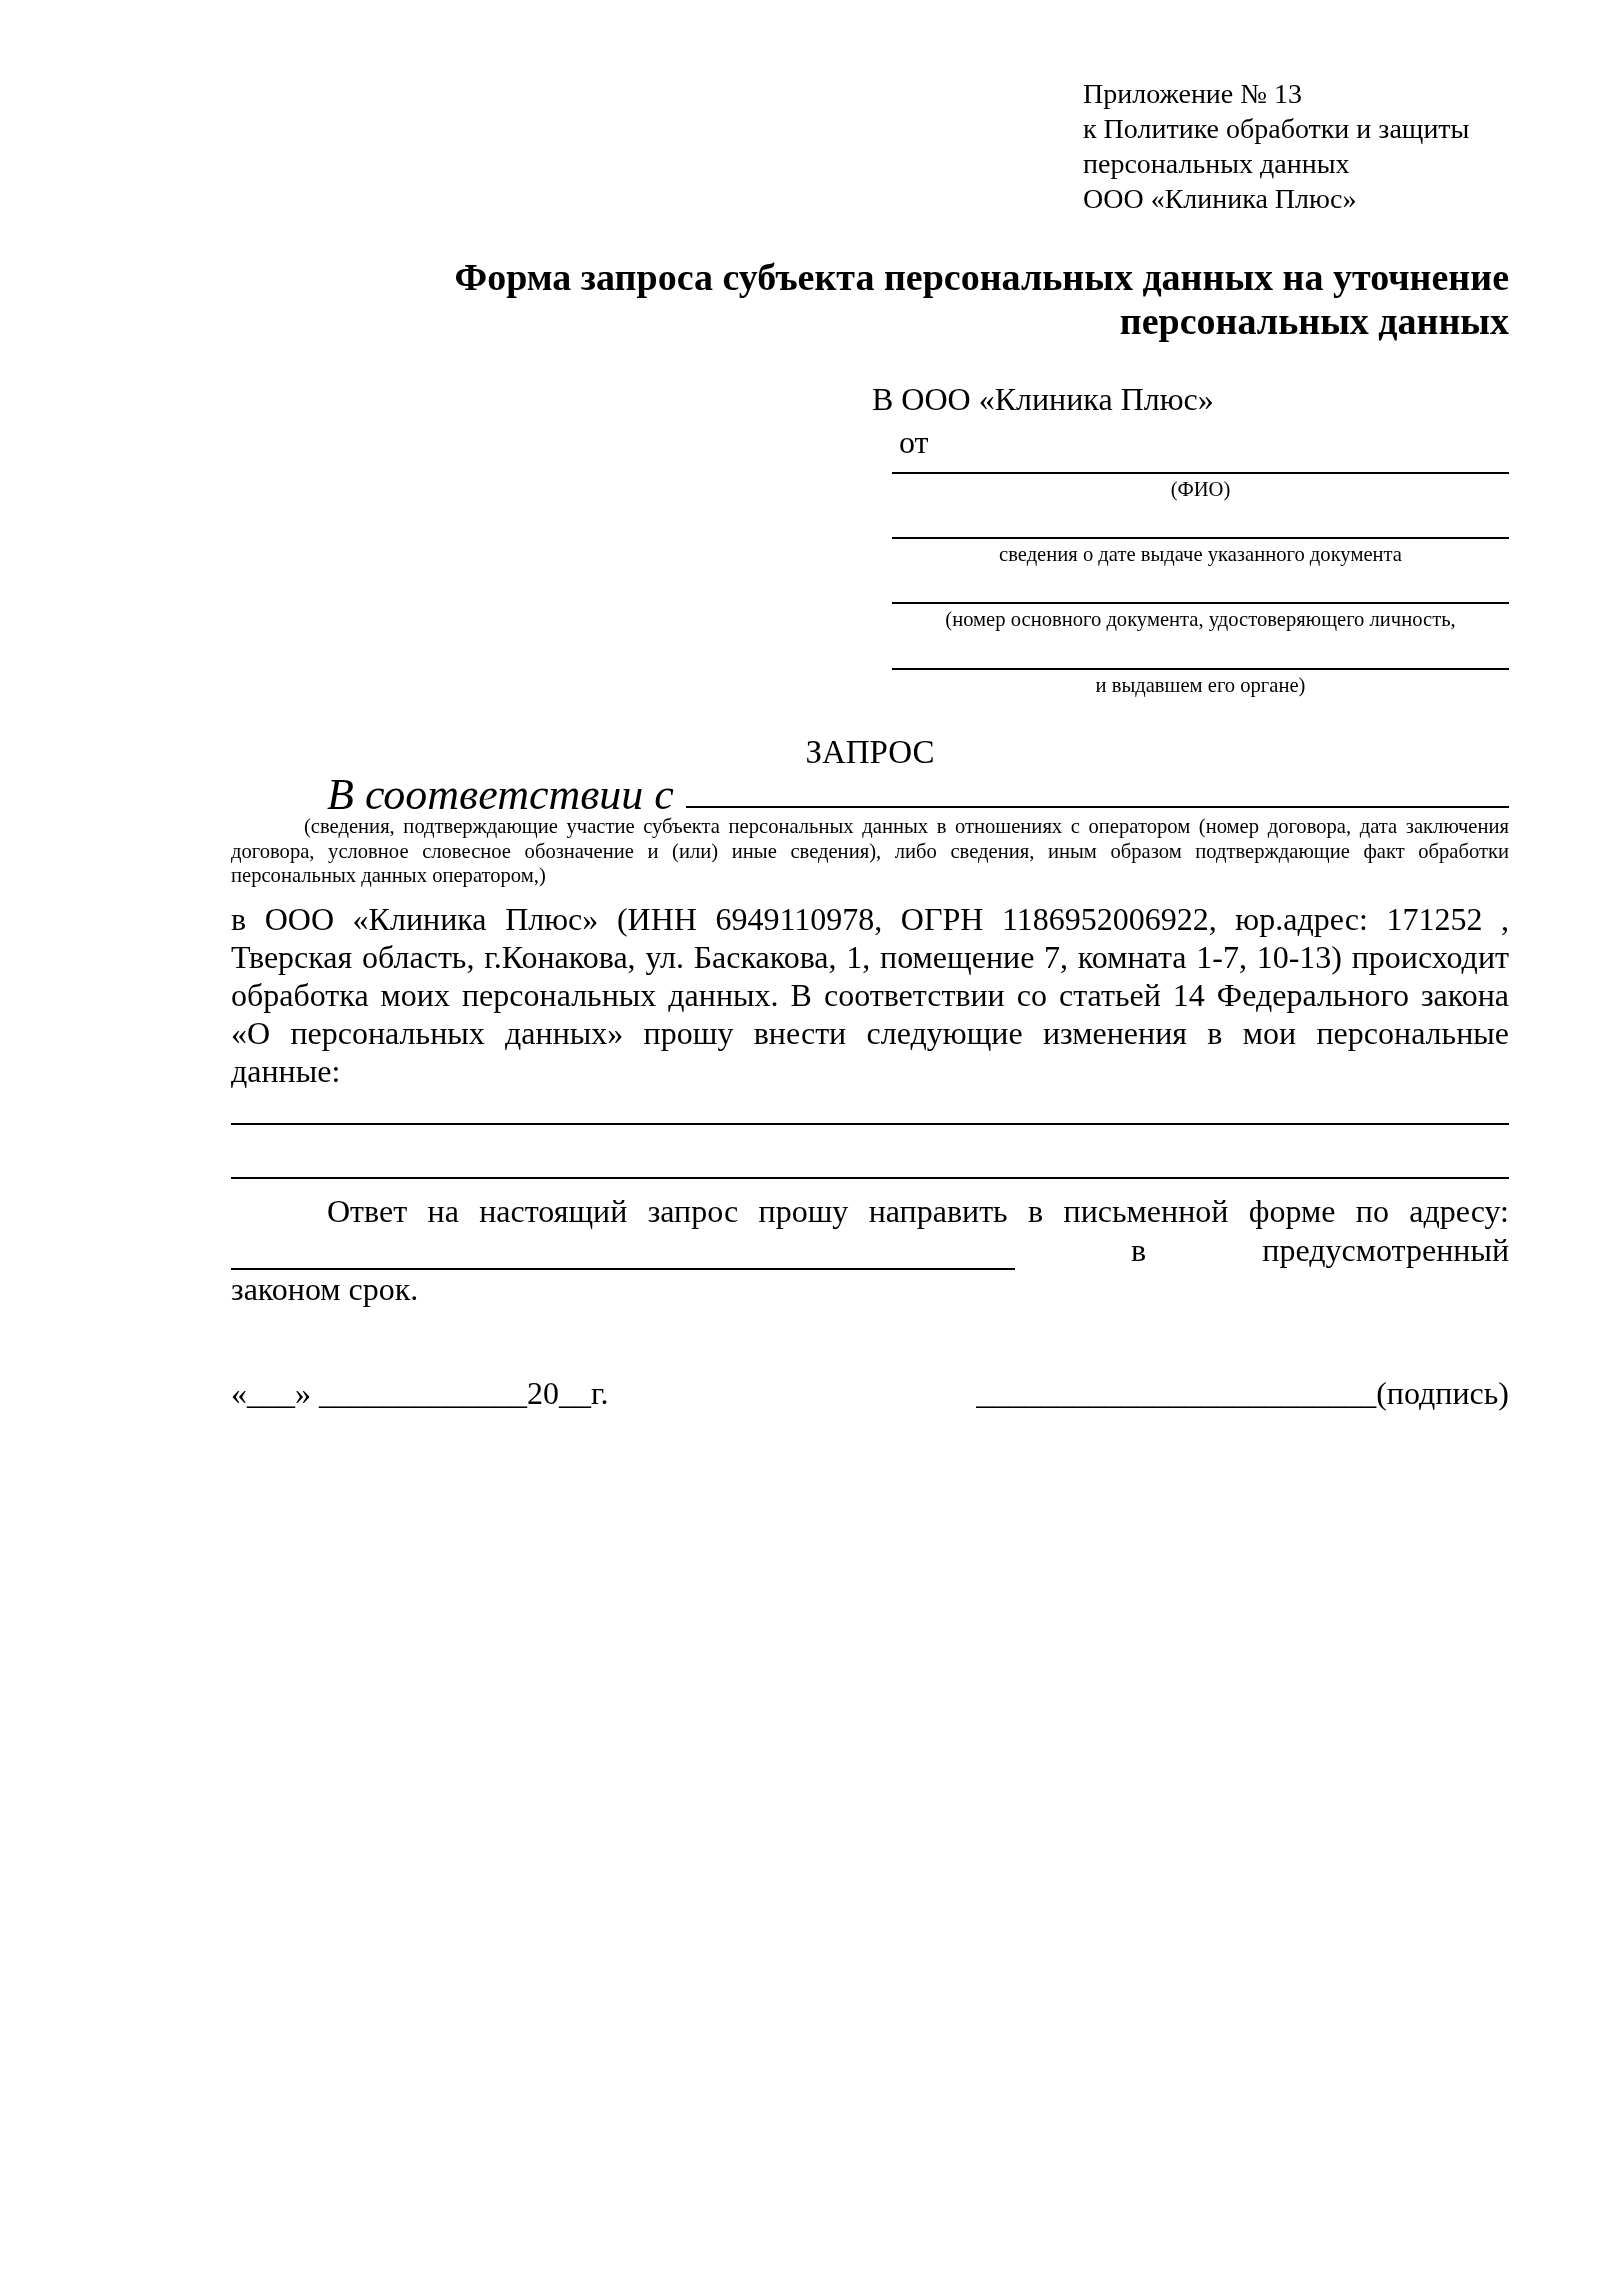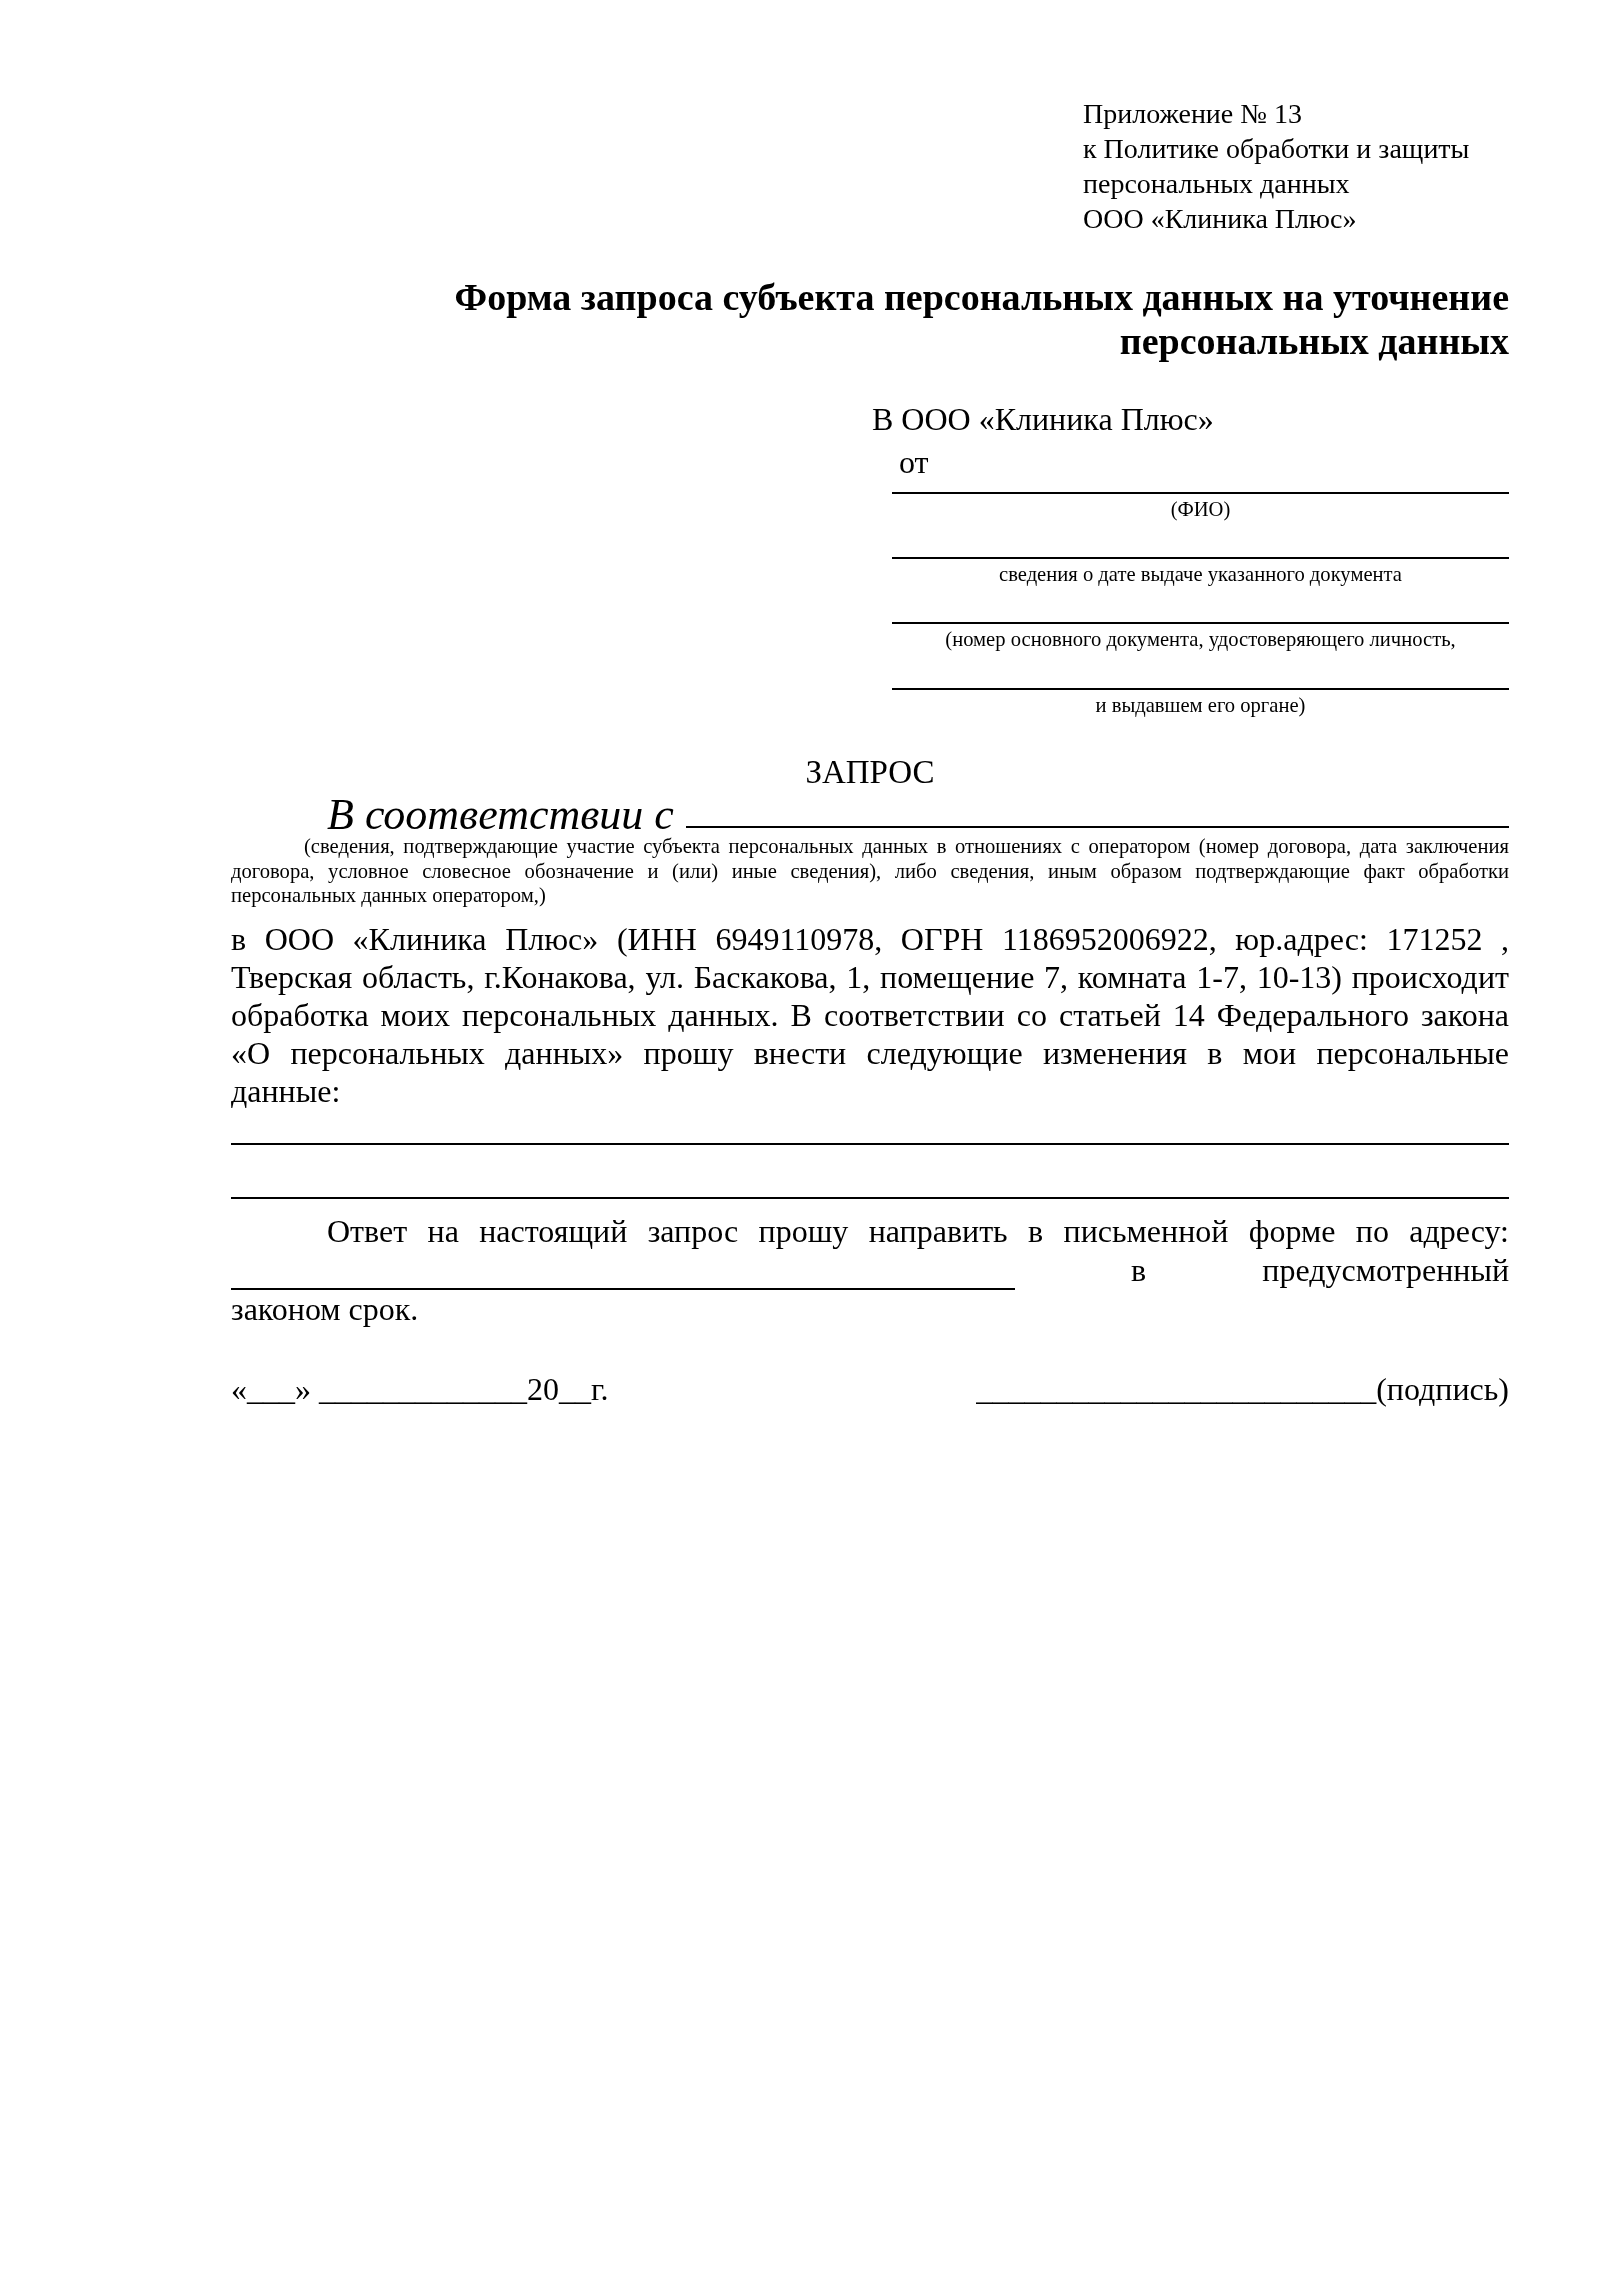--- a/index.html
+++ b/index.html
@@ -5,21 +5,21 @@
 <style>
   * { margin: 0; padding: 0; box-sizing: border-box; }
   html, body { background: #ffffff; }
   .page {
     position: relative;
     width: 1621px;
     height: 2293px;
     background: #ffffff;
     color: #000000;
     font-family: "Liberation Serif", "DejaVu Serif", serif;
-    padding: 96px 112px 0 231px; 
+    padding: 76px 112px 0 231px; 
     overflow: hidden;
   }
   
   .appendix { margin-left: 852px; font-size: 28px; line-height: 35px; }
   
   .title {
     margin-top: 39px;
     text-align: right;
     font-weight: bold;
     font-size: 38px;
@@ -74,21 +74,21 @@
     justify-content: space-between;
     align-items: flex-end;
     font-size: 32px;
     line-height: 39px;
     height: 39px;
   }
   .addr-underline { width: 784px; border-bottom: 2.9px solid #000; height: 33px; }
   .reply-line3 { font-size: 32px; line-height: 39px; }
   
   .footer {
-    margin-top: 41px;
+    margin-top: 65px;
     display: flex;
     justify-content: space-between;
     font-size: 32px;
     line-height: 39px;
   }
   .sig { white-space: nowrap; }
 </style>
 </head>
 <body>
 

